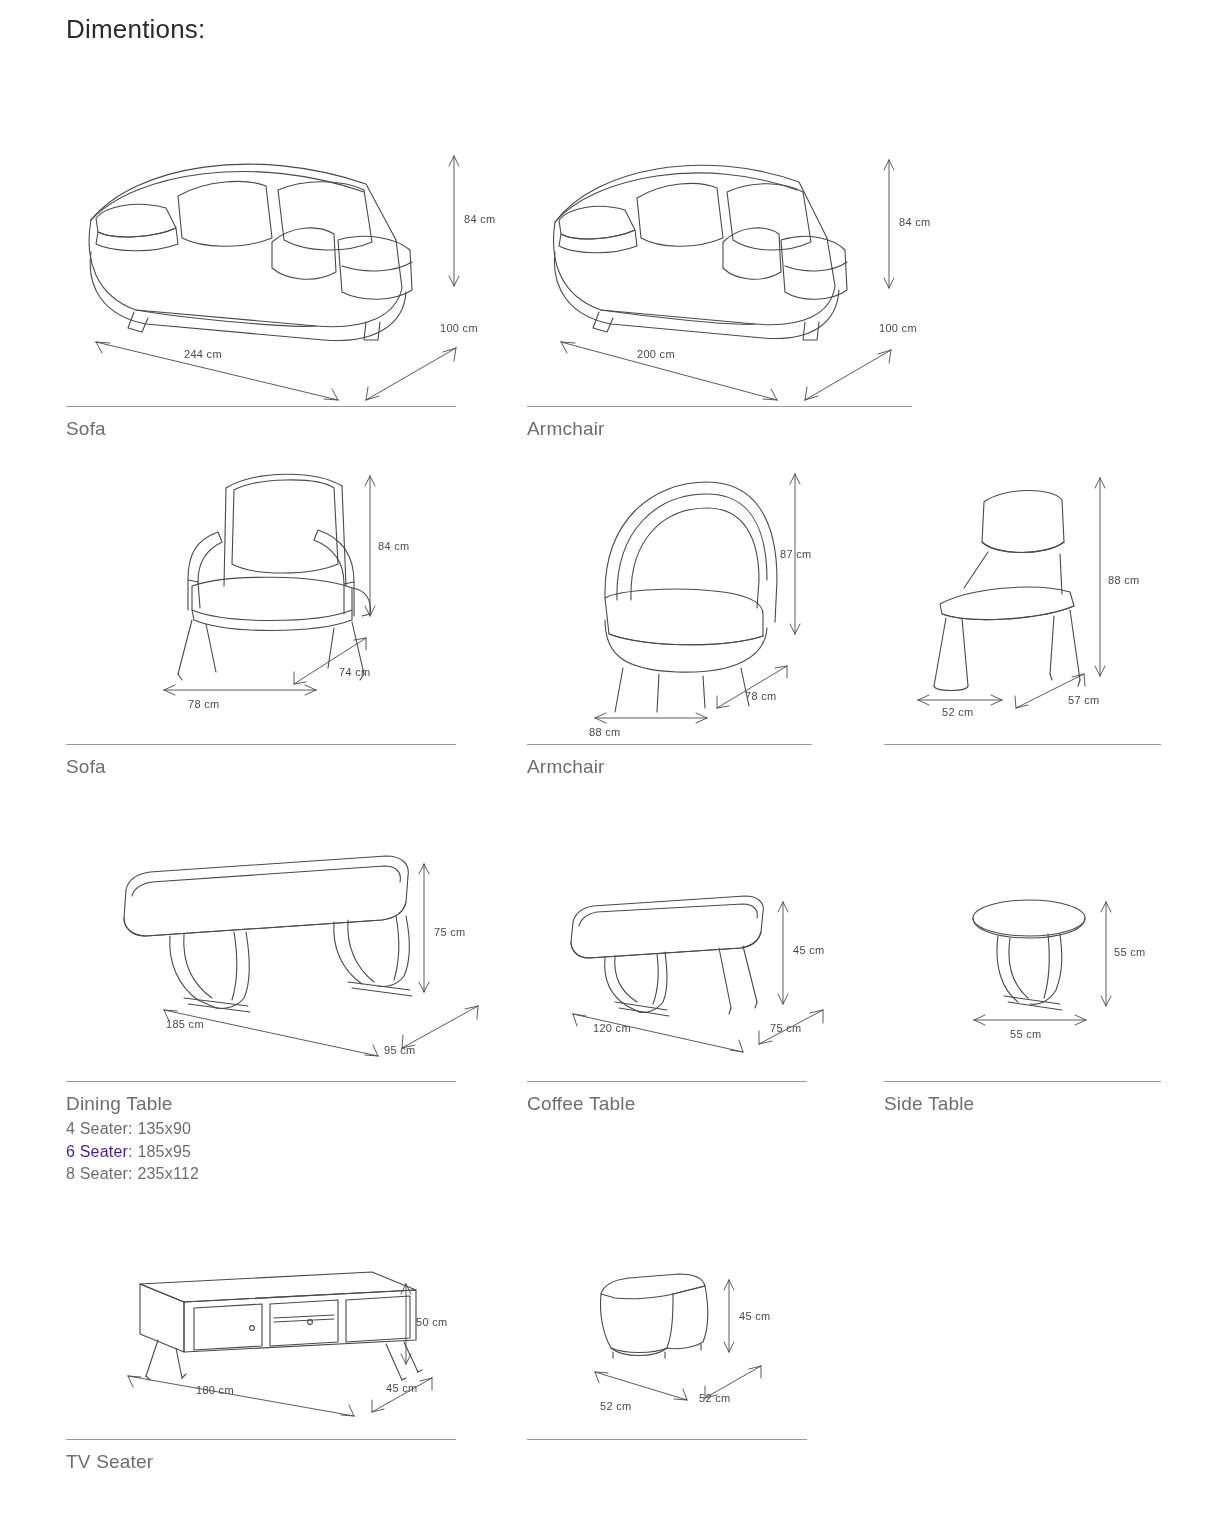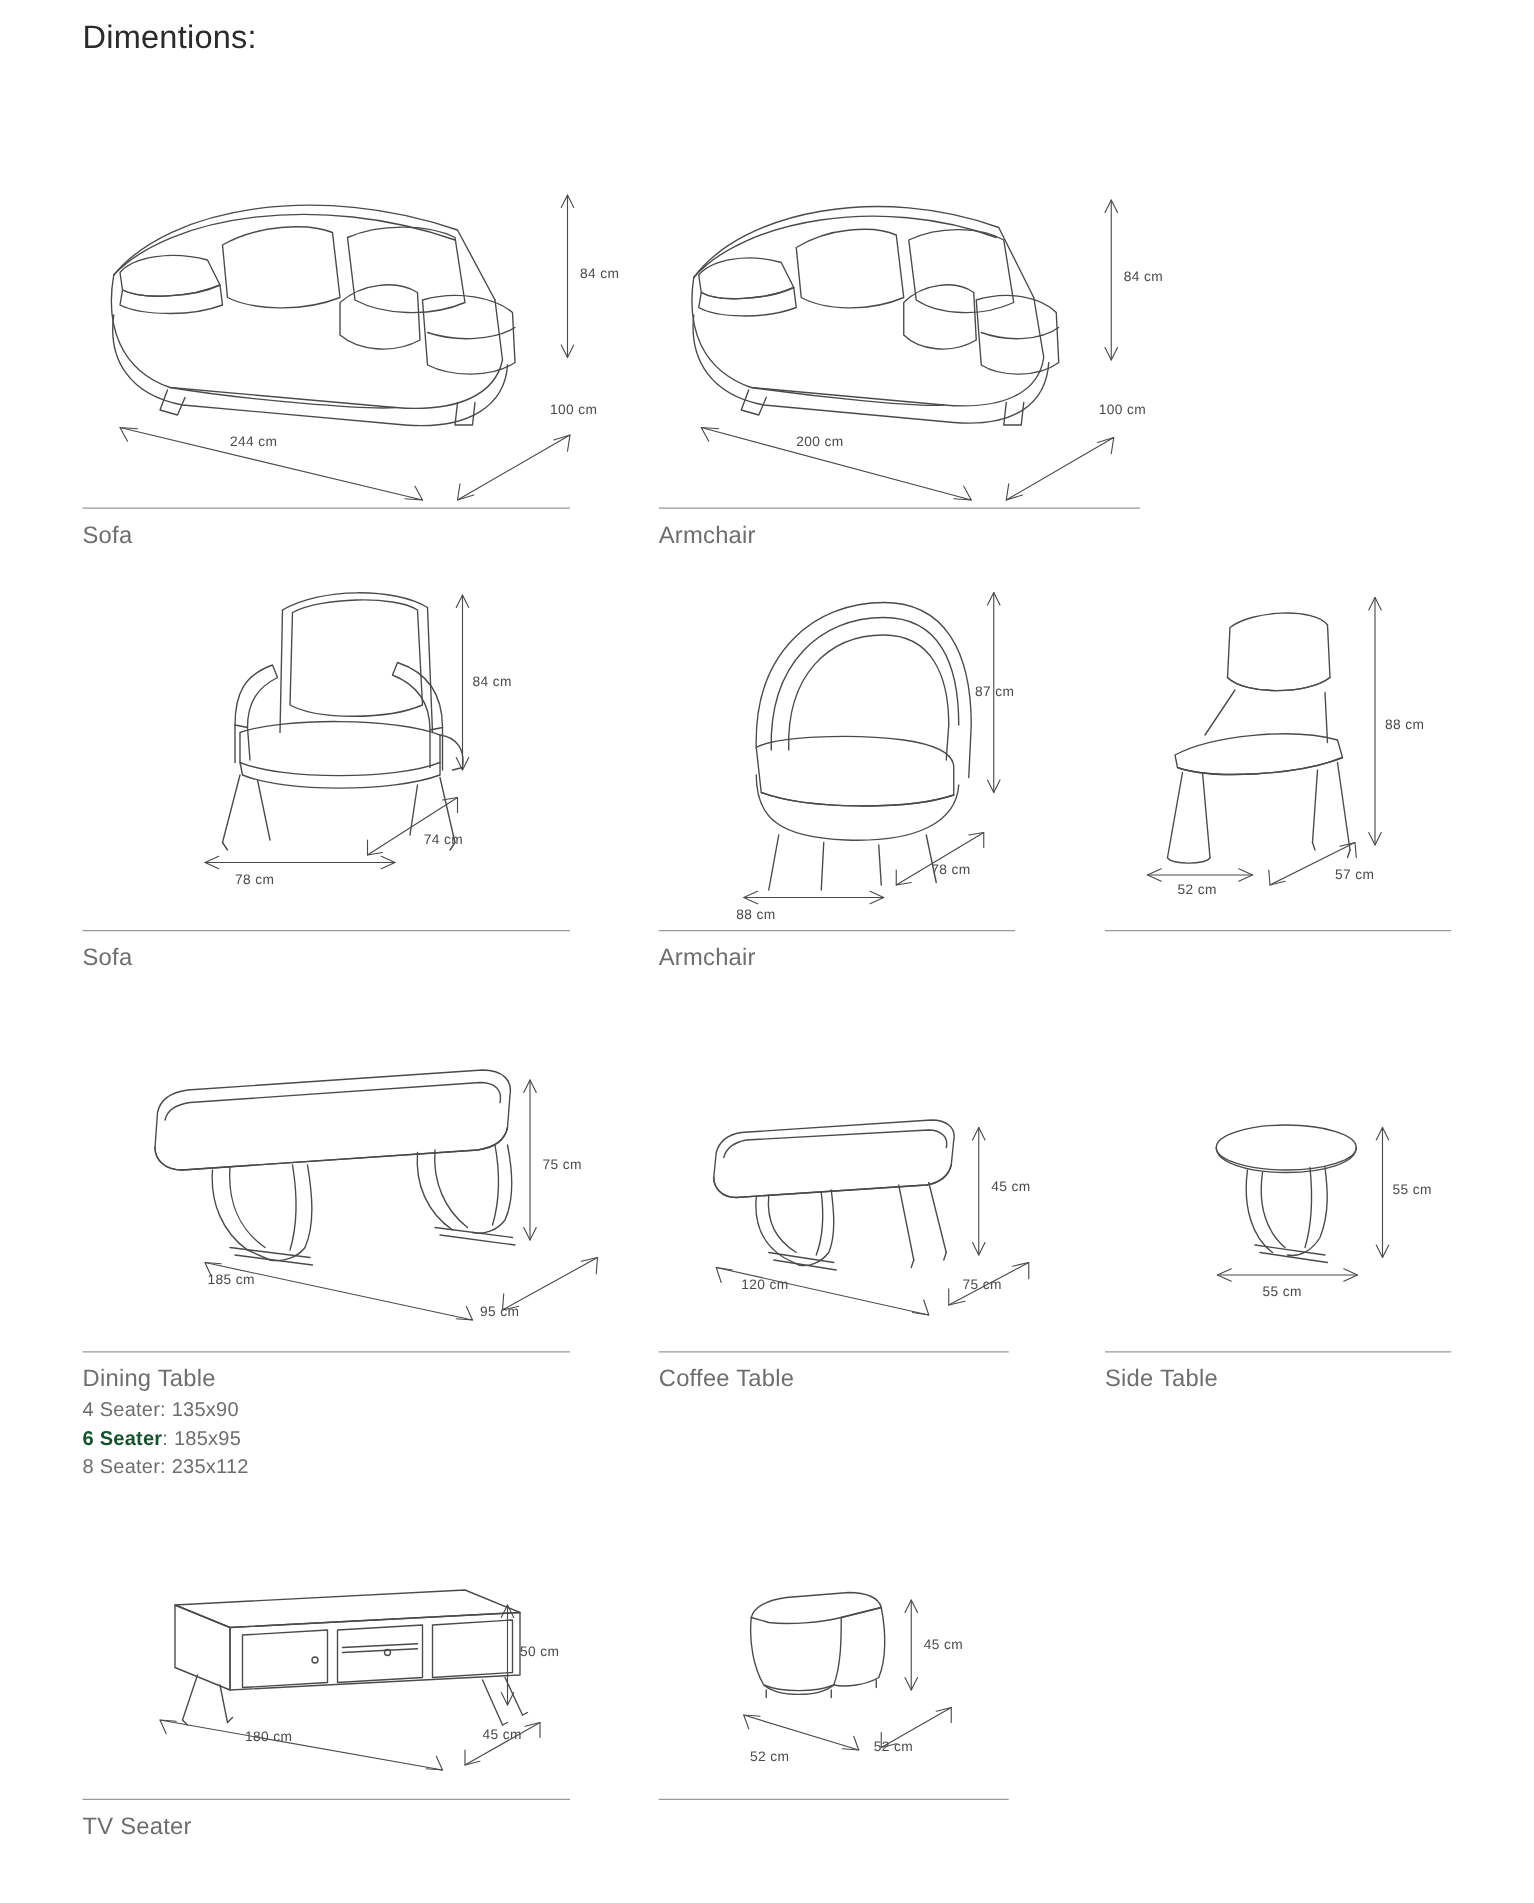--- a/index.html
+++ b/index.html
@@ -46,22 +46,22 @@
     padding-top: 9px;
     line-height: 1.42;
     letter-spacing: 0.2px;
   }
   .caption .sub {
     font-size: 16px;
     color: #6e6e6e;
     display: block;
   }
   .caption .sub b {
-    color: #14532d;
-    font-weight: bold;
+    color: #4c1d95;
+    font-weight: normal;
   }
 
   
   .dim {
     position: absolute;
     font-size: 11px;
     color: #4a4a4a;
     white-space: nowrap;
     letter-spacing: 0.3px;
   }

